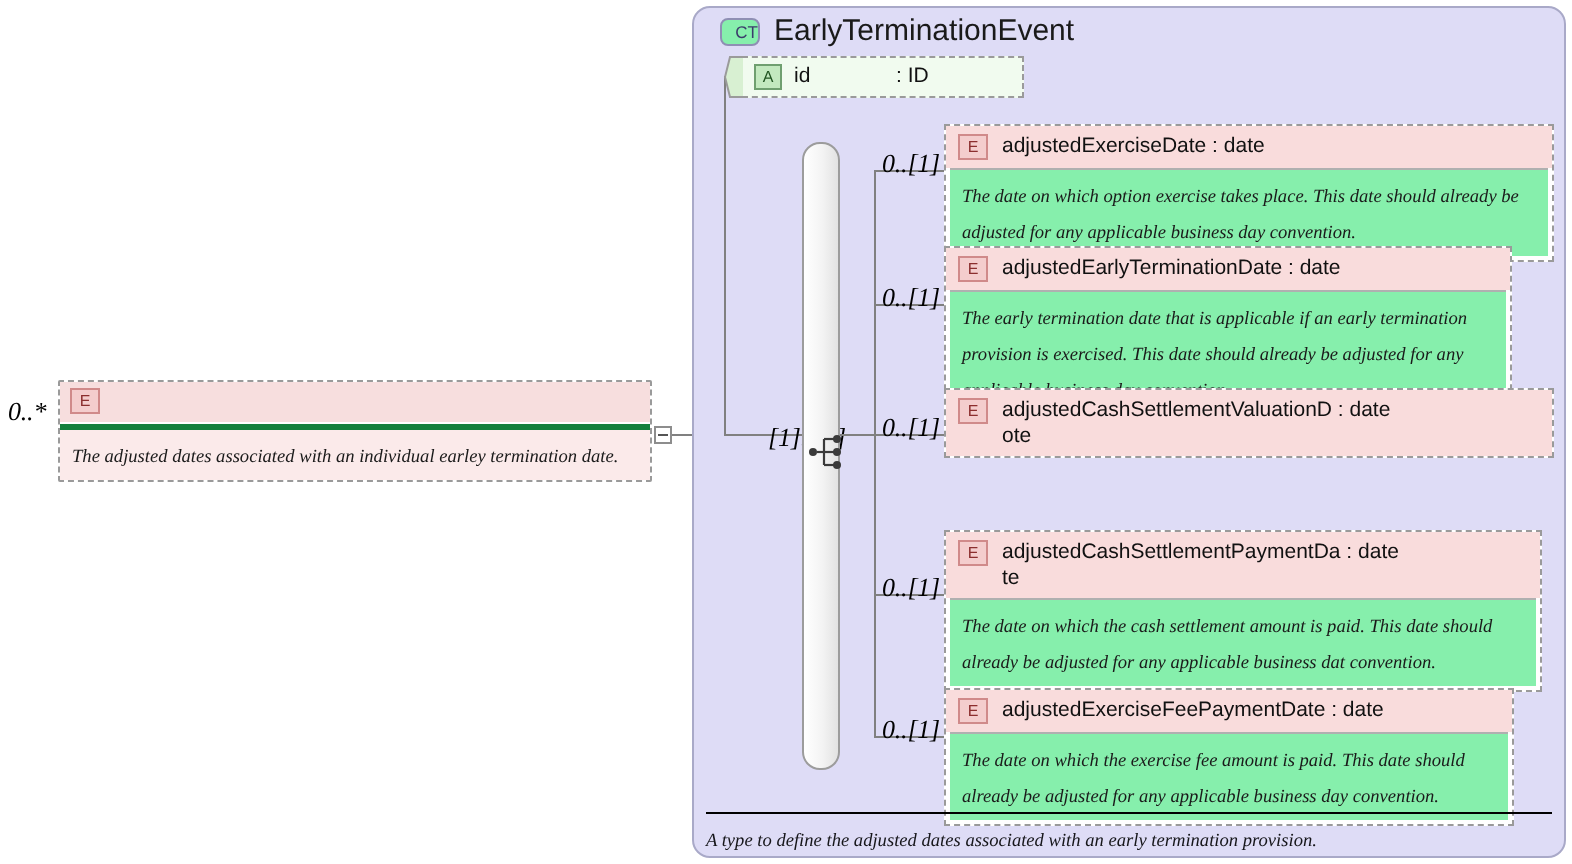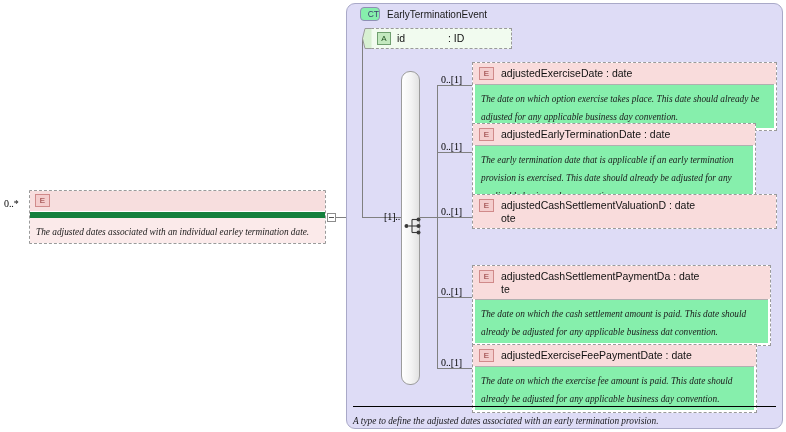--- a/index.html
+++ b/index.html
@@ -23,21 +23,22 @@
   .line {
     position: absolute;
     background: #808080;
   }
   .hline { height: 1px; }
   .vline { width: 1px; }
 
   .card-label {
     position: absolute;
     font-family: "Liberation Serif", serif;
-    font-size: 10px;
+    font-style: italic;
+    font-size: 13px;
     color: #000000;
     white-space: nowrap;
     letter-spacing: -0.1px;
   }
 
   
   .elem-root {
     position: absolute;
     left: 29px;
     top: 190px;
@@ -50,21 +51,21 @@
   .elem-root .e-head {
     display: flex;
     align-items: center;
     background: #f7dede;
     padding: 3px 5px 4px 5px;
     border-bottom: 1px solid #ffffff;
   }
   .elem-root .e-desc {
     background: #fbeaea;
     padding: 3px 6px 4px 6px;
-    border-top: 6px solid #15803d;
+    border-top: 3px solid #15803d;
   }
 
   .badge-e {
     flex: 0 0 auto;
     width: 15px;
     height: 13px;
     border: 1px solid #d08a8a;
     background: #f4cdcd;
     color: #8b2e2e;
     font-family: "Liberation Sans", sans-serif;
@@ -133,21 +134,21 @@
     border-radius: 4px;
     background: #86efac;
     color: #3b3b6b;
     font-size: 8.5px;
     line-height: 13px;
     text-align: right;
     margin-right: 7px;
     box-sizing: border-box;
   }
   .ct-name {
-    font-size: 10px;
+    font-size: 15px;
     color: #1a1a1a;
     white-space: nowrap;
   }
 
   
   .attr-box {
     position: absolute;
     left: 371px;
     top: 28px;
     width: 141px;

